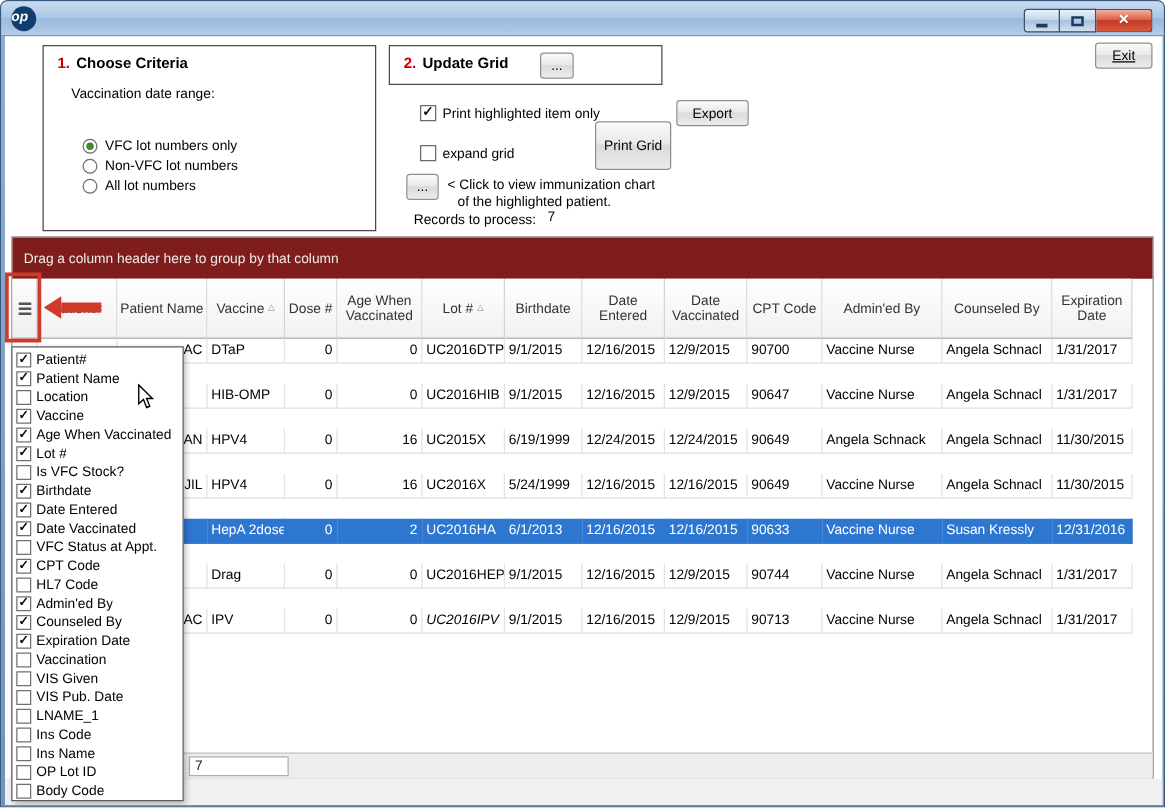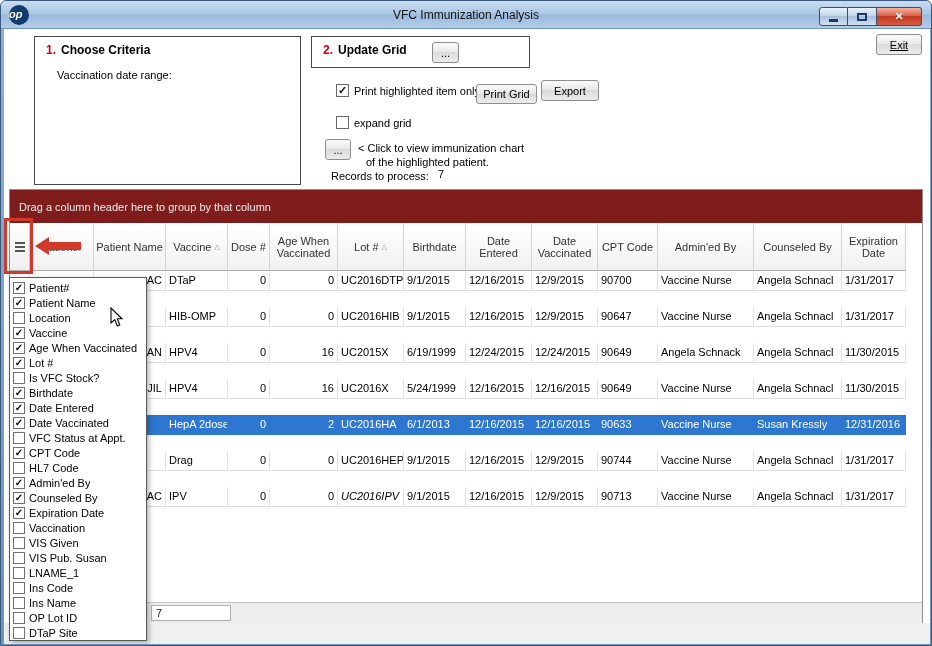--- a/index.html
+++ b/index.html
@@ -34,21 +34,21 @@
   .combo .arrowbox{width:16px;height:100%;border-left:1px solid #c8d8e8;background:linear-gradient(#f4f8fc,#d6e4f2);display:flex;align-items:center;justify-content:center;font-size:7px;color:#3a5a7d;}
   .radios{position:absolute;left:31px;top:74px;display:flex;flex-direction:column;gap:4px;}
   .radio-row{display:flex;align-items:center;gap:6px;height:12px;}
   .radio{width:12px;height:12px;border:1px solid #6a6a6a;border-radius:50%;background:#fff;position:relative;flex:none;}
   .radio.on::after{content:"";position:absolute;left:2px;top:2px;width:6px;height:6px;border-radius:50%;background:#3e8e2e;}
   .cbx{width:13px;height:13px;border:1px solid #6a6a6a;background:#fff;display:inline-flex;align-items:center;justify-content:center;font-size:11px;font-weight:bold;color:#111;line-height:1;flex:none;}
   .c-calc{left:27px;top:127px;}
   .btn3d{position:absolute;border:1px solid #8e8e8e;border-radius:3px;background:linear-gradient(#fafafa,#e9e9e9 45%,#dadada 50%,#ececec);font-family:"Liberation Sans",sans-serif;font-size:11px;color:#000;display:flex;align-items:center;justify-content:center;}
   .b-upd{left:120px;top:5px;width:27px;height:21px;}
   .c-printhl{left:332px;top:55px;}
-  .b-print{left:472px;top:55px;width:61px;height:20px;}
+  .b-print{left:472px;top:68px;width:61px;height:39px;}
   .b-export{left:537px;top:51px;width:58px;height:21px;}
   .c-expand{left:332px;top:87px;}
   .b-chart{left:321px;top:110px;width:26px;height:21px;}
   .hint1{position:absolute;left:354px;top:113px;}
   .hint2{position:absolute;left:362px;top:127px;}
   .rec{position:absolute;left:327px;top:141px;}
   .recv{position:absolute;left:434px;top:139px;}
   .b-exit{left:872px;top:5px;width:46px;height:21px;}
   .b-exit .u{text-decoration:underline;}
 
@@ -80,21 +80,20 @@
   .citem .cb{width:12px;height:12px;border:1px solid #707070;background:#fff;font-size:10px;line-height:10px;text-align:center;font-weight:bold;color:#000;flex:none;}
   .citem .clabel{font-size:11px;white-space:nowrap;overflow:hidden;}
   .cursor{position:absolute;left:106px;top:278px;z-index:20;}
 </style>
 </head>
 <body>
 
 <div class="window">
   <div class="titlebar">
     <div class="logo">op</div>
-    <div class="title">VFC Immunization Analysis</div>
     <div class="winbtns">
       <div class="wbtn min">
           <span class="glyph-min"></span>
         </div>
       <div class="wbtn max">
           <span class="glyph-max"></span>
         </div>
       <div class="wbtn close">
           <span class="glyph-close">✕</span>
         </div>
@@ -102,20 +101,34 @@
   </div>
 
   <div class="content">
 
     <div class="groupbox gb-criteria">
       <div class="gb-head">
         <span class="step">1.</span>
         <span class="gtitle">Choose Criteria</span>
       </div>
       <div class="lbl l-daterange">Vaccination date range:</div>
+      <div class="radios" id="radioList">
+          <div class="radio-row">
+            <span class="radio on"></span>
+            <span class="lbl">VFC lot numbers only</span>
+          </div>
+          <div class="radio-row">
+            <span class="radio"></span>
+            <span class="lbl">Non-VFC lot numbers</span>
+          </div>
+          <div class="radio-row">
+            <span class="radio"></span>
+            <span class="lbl">All lot numbers</span>
+          </div>
+        </div>
     </div>
 
     <div class="groupbox gb-update">
       <div class="gb-head">
         <span class="step">2.</span>
         <span class="gtitle">Update Grid</span>
       </div>
       <button class="btn3d b-upd">...</button>
     </div>
 
@@ -389,41 +402,41 @@
         <div class="citem">
           <span class="cb"></span>
           <span class="clabel">Vaccination</span>
         </div>
         <div class="citem">
           <span class="cb"></span>
           <span class="clabel">VIS Given</span>
         </div>
         <div class="citem">
           <span class="cb"></span>
-          <span class="clabel">VIS Pub. Susan</span>
+          <span class="clabel">VIS Pub. Date</span>
         </div>
         <div class="citem">
           <span class="cb"></span>
           <span class="clabel">LNAME_1</span>
         </div>
         <div class="citem">
           <span class="cb"></span>
           <span class="clabel">Ins Code</span>
         </div>
         <div class="citem">
           <span class="cb"></span>
           <span class="clabel">Ins Name</span>
         </div>
         <div class="citem">
           <span class="cb"></span>
           <span class="clabel">OP Lot ID</span>
         </div>
         <div class="citem">
           <span class="cb"></span>
-          <span class="clabel">DTaP Site</span>
+          <span class="clabel">Body Code</span>
         </div>
       </div>
 
     <svg class="cursor" width="14" height="21" viewBox="0 0 14 21">
       <path d="M1 1 L1 16 L4.8 12.6 L7.3 19 L9.8 18 L7.3 11.8 L12 11.8 Z" fill="#ffffff" stroke="#000000" stroke-width="1.1"></path>
     </svg>
 
   </div>
 </div>
 

